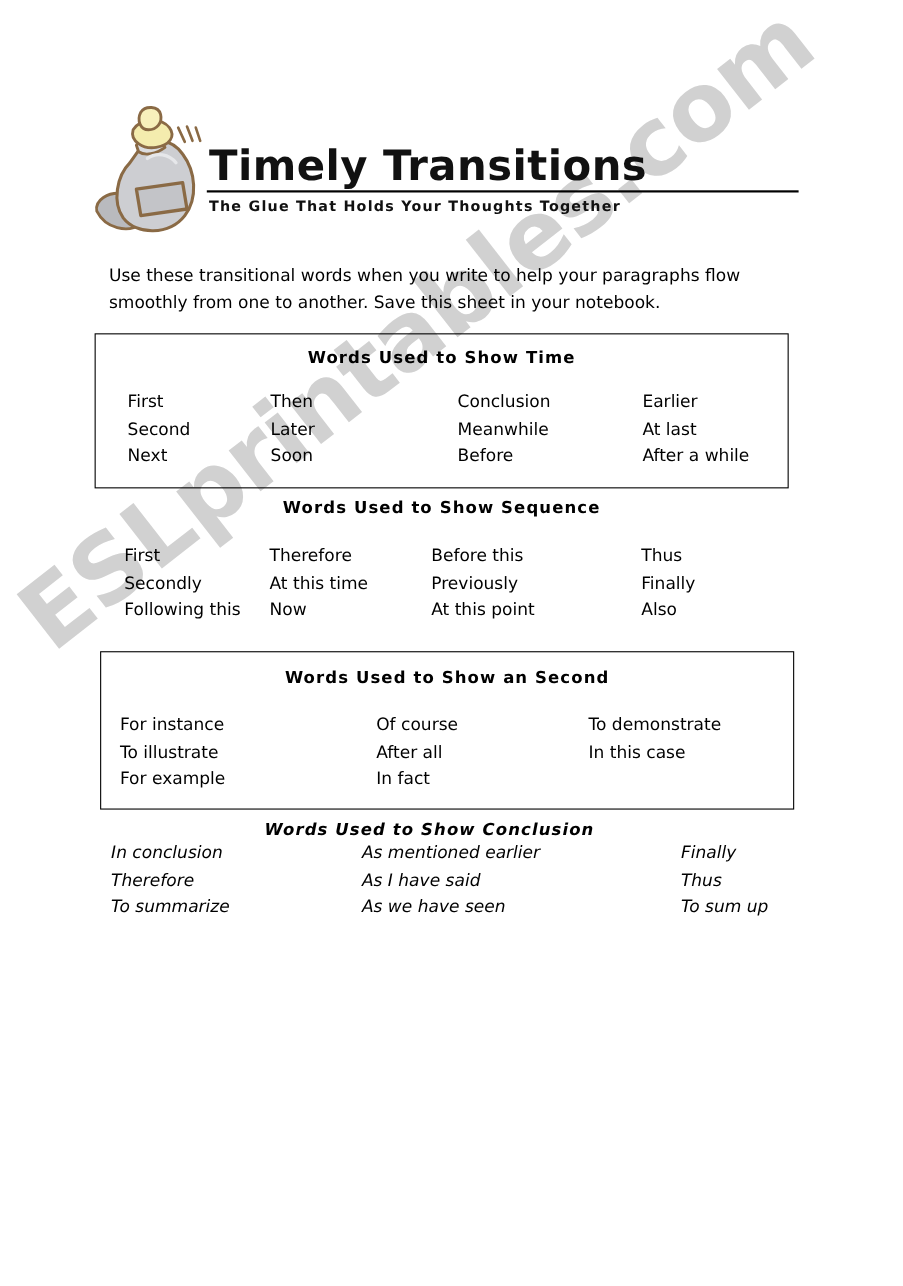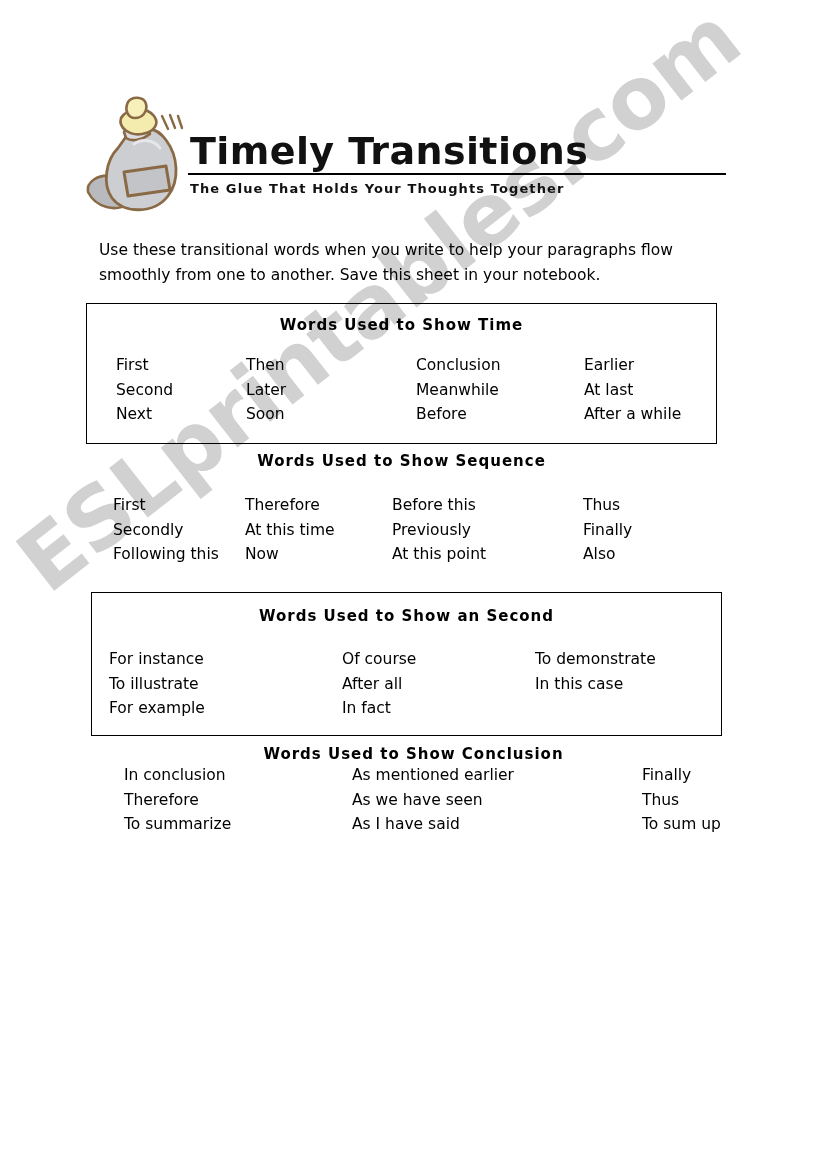--- a/index.html
+++ b/index.html
@@ -138,21 +138,21 @@
   #section-time .cols { margin-top: 19px; height: 80px; }
 
   #section-sequence  { left: 86px;  top: 452px; width: 631px; height: 130px; }
   #section-sequence .section-title { margin-top: 0; }
   #section-sequence .cols { margin-top: 23px; height: 80px; }
 
   #section-example   { left: 91px;  top: 592px; width: 631px; height: 144px; }
   #section-example .section-title { margin-top: 14px; }
   #section-example .cols { margin-top: 22px; height: 80px; }
 
-  #section-conclusion{ left: 98px;  top: 745px; width: 631px; height: 130px; }
+  #section-conclusion{ left: 75px;  top: 745px; width: 631px; height: 130px; font-style: italic; }
   #section-conclusion .section-title { margin-top: 0; }
   #section-conclusion .cols { height: 80px; }
 </style>
 </head>
 <body>
 
 <div class="page">
 
   <div class="watermark">ESLprintables.com</div>
 
@@ -269,22 +269,22 @@
   <div class="section" id="section-conclusion">
     <div class="section-title">Words Used to Show Conclusion</div>
     <div class="cols">
         <div class="col" style="left: 26px;">
           <div class="word">In conclusion</div>
           <div class="word">Therefore</div>
           <div class="word">To summarize</div>
         </div>
         <div class="col" style="left: 254px;">
           <div class="word">As mentioned earlier</div>
+          <div class="word">As I have said</div>
           <div class="word">As we have seen</div>
-          <div class="word">As I have said</div>
         </div>
         <div class="col" style="left: 544px;">
           <div class="word">Finally</div>
           <div class="word">Thus</div>
           <div class="word">To sum up</div>
         </div>
       </div>
   </div>
 
 </div>

